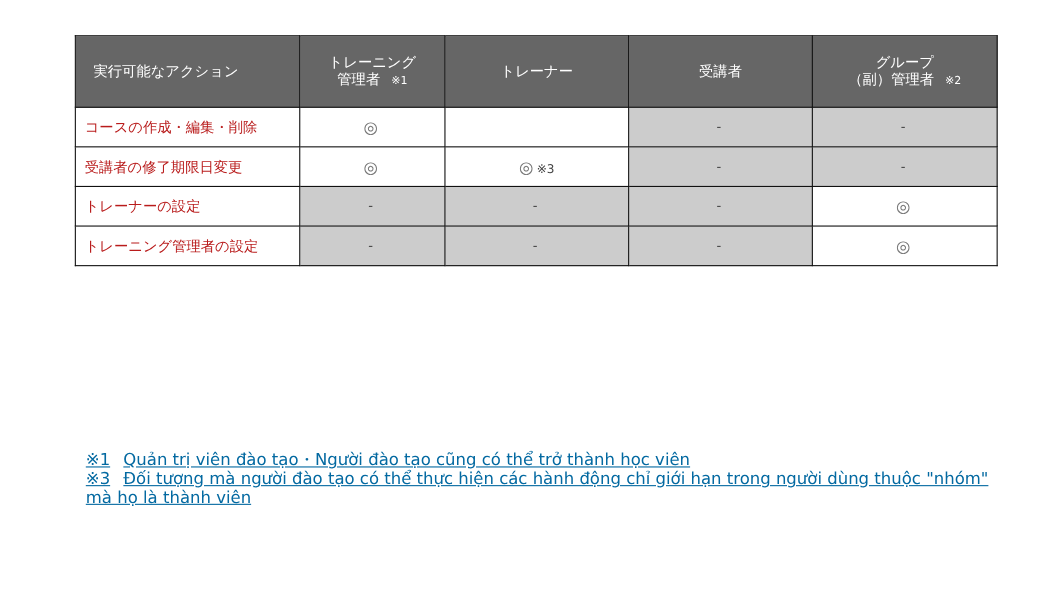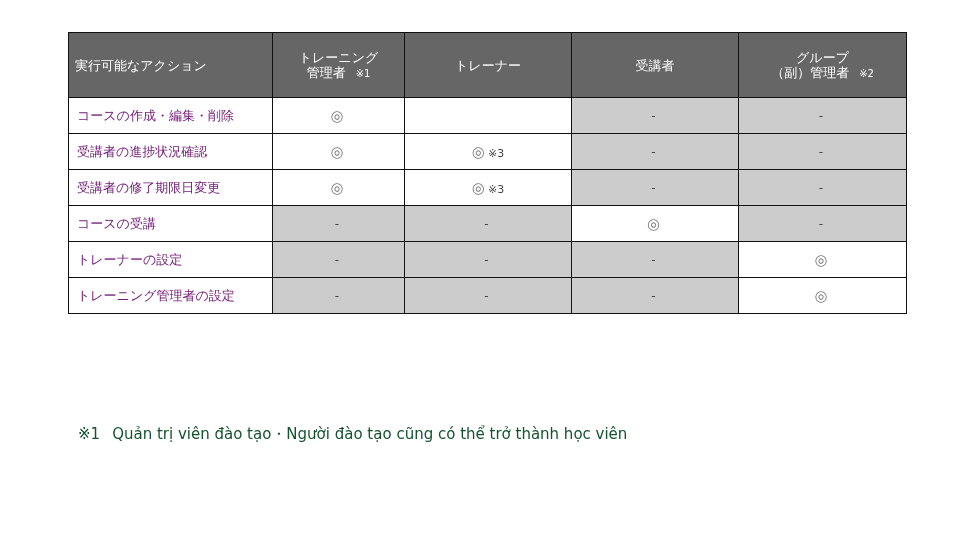--- a/index.html
+++ b/index.html
@@ -34,35 +34,35 @@
     table.perm th {
       background: #666666;
       color: #ffffff;
       font-weight: normal;
       font-size: 13px;
       height: 64px;
       line-height: 15px;
     }
     table.perm th.first {
       text-align: left;
-      padding-left: 6px;
+      padding-left: 16px;
     }
     table.perm th .note {
       font-size: 10px;
       margin-left: 10px;
     }
     table.perm td {
       height: 35px;
       font-size: 13px;
       color: #444444;
     }
     table.perm td.action {
       text-align: left;
       padding-left: 8px;
-      color: #701a75;
+      color: #b91c1c;
       font-size: 13px;
     }
     table.perm td.gray {
       background: #cccccc;
     }
     table.perm td.white {
       background: #ffffff;
     }
     .mark {
       font-size: 15px;
@@ -73,25 +73,26 @@
       color: #444444;
       margin-left: 3px;
     }
     .dash {
       font-size: 12px;
       color: #444444;
     }
     .footnotes {
       position: absolute;
       left: 78px;
-      top: 426px;
+      top: 410px;
       width: 830px;
       font-size: 15px;
       line-height: 17px;
-      color: #14532d;
+      color: #0369a1;
+      text-decoration: underline;
     }
     .fn {
       margin: 0;
     }
     .fn .fn-mark {
       margin-right: 12px;
     }
   </style>
 </head>
 <body>
@@ -130,38 +131,24 @@
     <tbody id="rows">
 
       <tr>
         <td class="action">コースの作成・編集・削除</td>
         <td class="white"><span class="mk mark">◎</span><span class="mark-note"></span></td>
         <td class="white"><span class="mk"></span><span class="mark-note"></span></td>
         <td class="gray"><span class="mk dash">-</span><span class="mark-note"></span></td>
         <td class="gray"><span class="mk dash">-</span><span class="mark-note"></span></td>
       </tr>
       <tr>
-        <td class="action">受講者の進捗状況確認</td>
-        <td class="white"><span class="mk mark">◎</span><span class="mark-note"></span></td>
-        <td class="white"><span class="mk mark">◎</span><span class="mark-note">※3</span></td>
-        <td class="gray"><span class="mk dash">-</span><span class="mark-note"></span></td>
-        <td class="gray"><span class="mk dash">-</span><span class="mark-note"></span></td>
-      </tr>
-      <tr>
         <td class="action">受講者の修了期限日変更</td>
         <td class="white"><span class="mk mark">◎</span><span class="mark-note"></span></td>
         <td class="white"><span class="mk mark">◎</span><span class="mark-note">※3</span></td>
         <td class="gray"><span class="mk dash">-</span><span class="mark-note"></span></td>
-        <td class="gray"><span class="mk dash">-</span><span class="mark-note"></span></td>
-      </tr>
-      <tr>
-        <td class="action">コースの受講</td>
-        <td class="gray"><span class="mk dash">-</span><span class="mark-note"></span></td>
-        <td class="gray"><span class="mk dash">-</span><span class="mark-note"></span></td>
-        <td class="white"><span class="mk mark">◎</span><span class="mark-note"></span></td>
         <td class="gray"><span class="mk dash">-</span><span class="mark-note"></span></td>
       </tr>
       <tr>
         <td class="action">トレーナーの設定</td>
         <td class="gray"><span class="mk dash">-</span><span class="mark-note"></span></td>
         <td class="gray"><span class="mk dash">-</span><span class="mark-note"></span></td>
         <td class="gray"><span class="mk dash">-</span><span class="mark-note"></span></td>
         <td class="white"><span class="mk mark">◎</span><span class="mark-note"></span></td>
       </tr>
       <tr>
@@ -169,15 +156,16 @@
         <td class="gray"><span class="mk dash">-</span><span class="mark-note"></span></td>
         <td class="gray"><span class="mk dash">-</span><span class="mark-note"></span></td>
         <td class="gray"><span class="mk dash">-</span><span class="mark-note"></span></td>
         <td class="white"><span class="mk mark">◎</span><span class="mark-note"></span></td>
       </tr>
     </tbody>
   </table>
 
   <div class="footnotes">
     <p class="fn"><span class="fn-mark">※1</span><span>Quản trị viên đào tạo・Người đào tạo cũng có thể trở thành học viên</span></p>
+    <p class="fn"><span class="fn-mark">※3</span><span>Đối tượng mà người đào tạo có thể thực hiện các hành động chỉ giới hạn trong người dùng thuộc "nhóm" mà họ là thành viên</span></p>
   </div>
 
 </div>
 
 </body></html>

